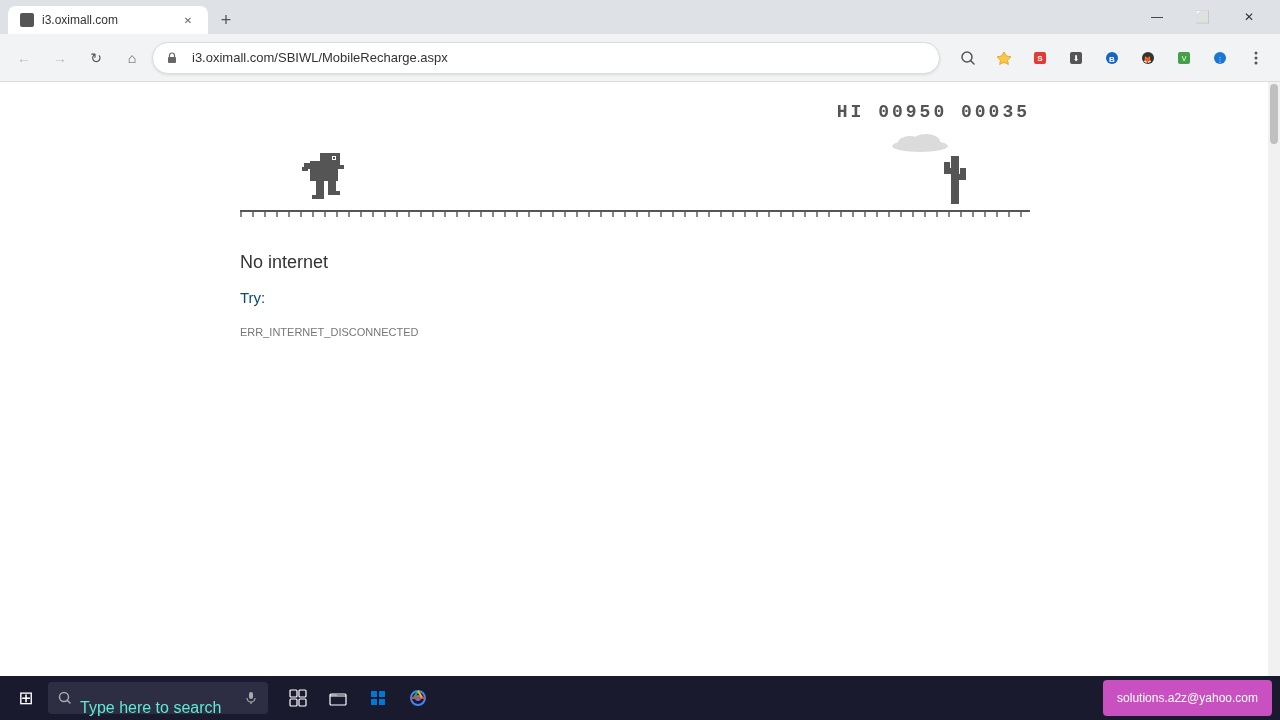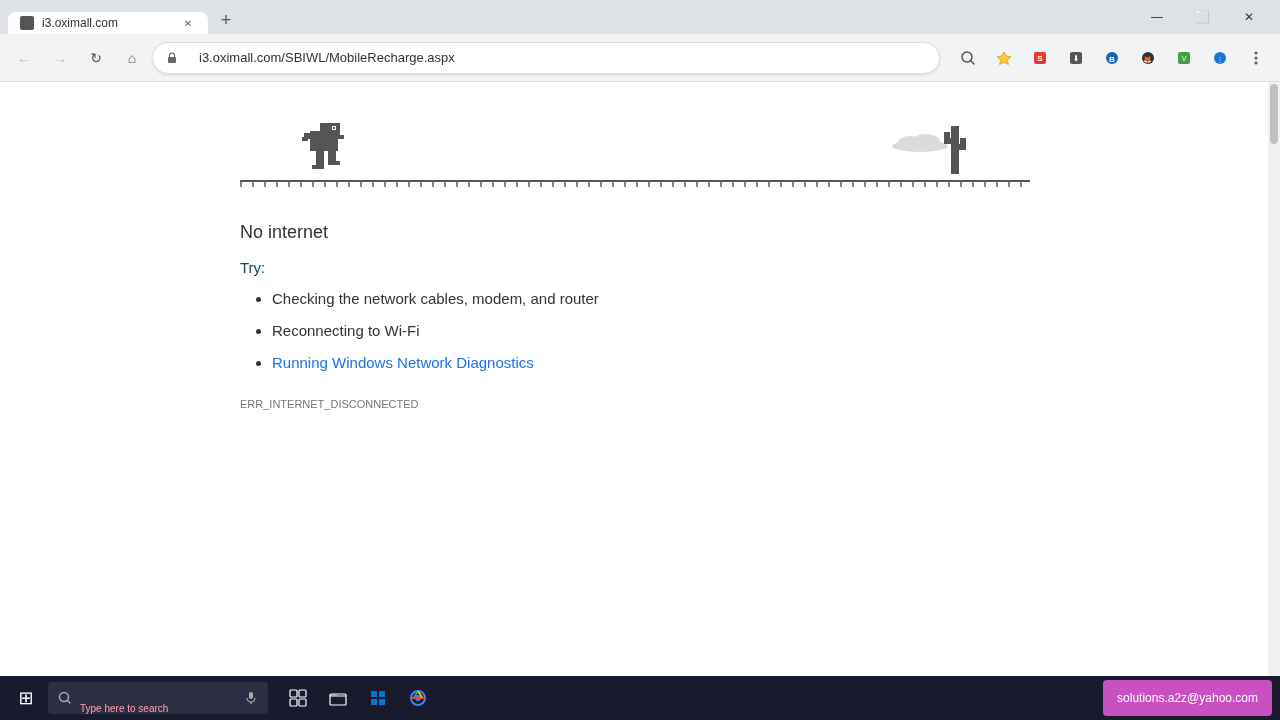--- a/index.html
+++ b/index.html
@@ -21,21 +21,21 @@
       display: flex;
       align-items: flex-end;
       height: 100%;
     }
     .tab {
       display: flex;
       align-items: center;
       background: #fff;
       border-radius: 8px 8px 0 0;
       padding: 0 12px;
-      height: 22px;
+      height: 28px;
       min-width: 200px;
       font-size: 12px;
       color: #333;
       gap: 8px;
       position: relative;
     }
     .tab-favicon {
       width: 14px; height: 14px;
       background: #555;
       border-radius: 2px;
@@ -79,21 +79,21 @@
     }
     .nav-btn.disabled { color: #bbb; cursor: default; }
     .address-input-wrap {
       flex: 1;
       background: #fff;
       border-radius: 20px;
       height: 32px;
       display: flex;
       align-items: center;
       padding: 0 12px;
-      gap: 20px;
+      gap: 13px;
       border: 1px solid #dadce0;
       box-shadow: 0 1px 3px rgba(0,0,0,0.1);
     }
     .address-url { font-size: 13px; color: #333; flex: 1; }
     .toolbar-icons { display: flex; align-items: center; gap: 4px; margin-left: 8px; }
     .toolbar-icon {
       width: 32px; height: 32px; border-radius: 50%; display: flex; align-items: center; justify-content: center;
       font-size: 16px; color: #555; cursor: pointer;
     }
 
@@ -229,21 +229,21 @@
     .taskbar-search {
       display: flex;
       align-items: center;
       background: #2d2d44;
       border-radius: 4px;
       height: 32px;
       padding: 0 10px;
       gap: 8px;
       min-width: 220px;
     }
-    .taskbar-search-text { color: #fca5a5; font-size: 10px; margin-top: 20px; }
+    .taskbar-search-text { color: #5eead4; font-size: 16px; margin-top: 20px; }
     .taskbar-icons {
       display: flex;
       align-items: center;
       gap: 4px;
       margin-left: 8px;
     }
     .taskbar-icon {
       width: 36px; height: 36px; display: flex; align-items: center; justify-content: center;
       color: white; font-size: 18px; cursor: pointer; border-radius: 4px;
     }
@@ -363,20 +363,21 @@
             <circle cx="2" cy="8" r="1.5" fill="#555"></circle>
             <circle cx="2" cy="13" r="1.5" fill="#555"></circle>
           </svg>
       </div>
     </div>
   </div>
 
   <div class="page-content">
 
     <div class="dino-area">
+      <div class="score-display">HI 00950 00035</div>
 
       <div class="cloud">
         <svg class="cloud-svg" width="60" height="20" viewBox="0 0 60 20">
           <ellipse cx="30" cy="14" rx="28" ry="6" fill="#ccc"></ellipse>
           <ellipse cx="20" cy="11" rx="12" ry="7" fill="#ccc"></ellipse>
           <ellipse cx="36" cy="10" rx="14" ry="8" fill="#ccc"></ellipse>
         </svg>
       </div>
 
       <div class="game-ground">
@@ -420,31 +421,20 @@
         </div>
 
         <div class="ground-line"></div>
         <div class="ground-dots"></div>
       </div>
     </div>
 
     <div class="error-content">
       <h1 class="error-title">No internet</h1>
       <p class="try-label">Try:</p>
-      <ul class="error-list">
-        <li>
-          <span>Checking the network cables, modem, and router</span>
-        </li>
-        <li>
-          <span>Reconnecting to Wi-Fi</span>
-        </li>
-        <li>
-          <a href="#" class="error-link">Running Windows Network Diagnostics</a>
-        </li>
-      </ul>
       <p class="error-code">ERR_INTERNET_DISCONNECTED</p>
     </div>
 
     <div class="scrollbar">
       <div class="scrollbar-thumb"></div>
     </div>
   </div>
 
 </div>
 

